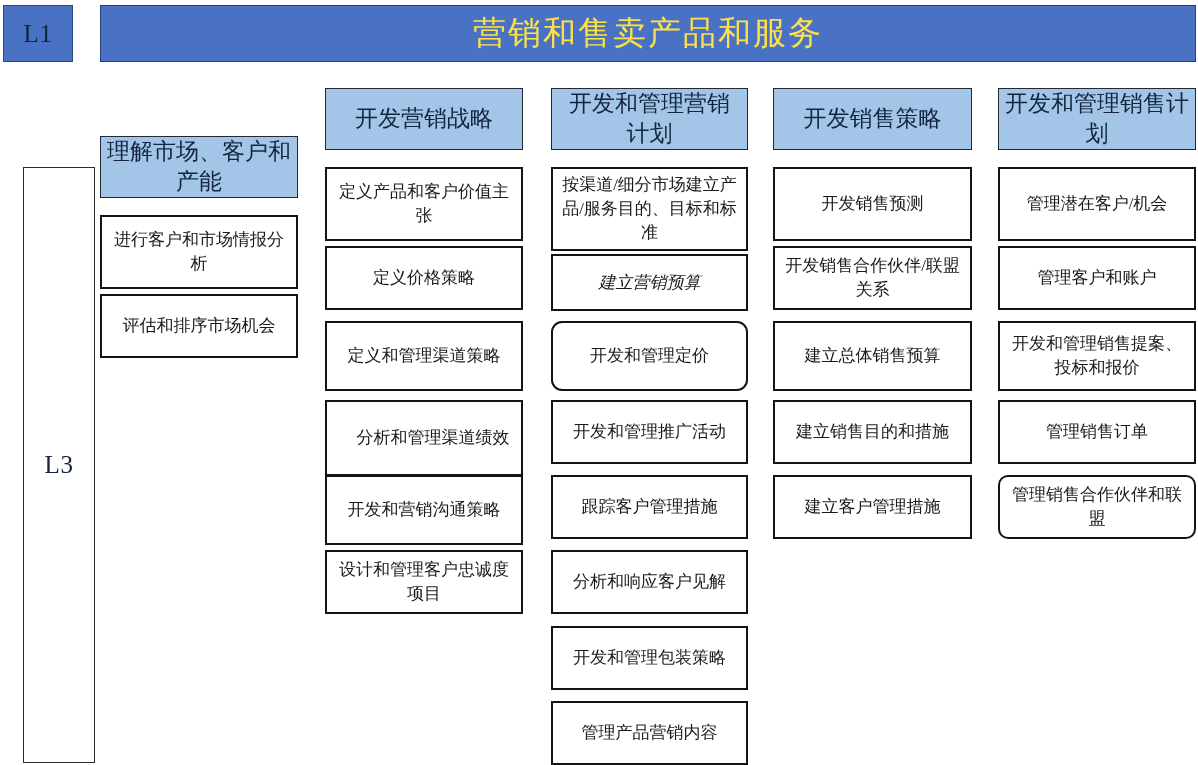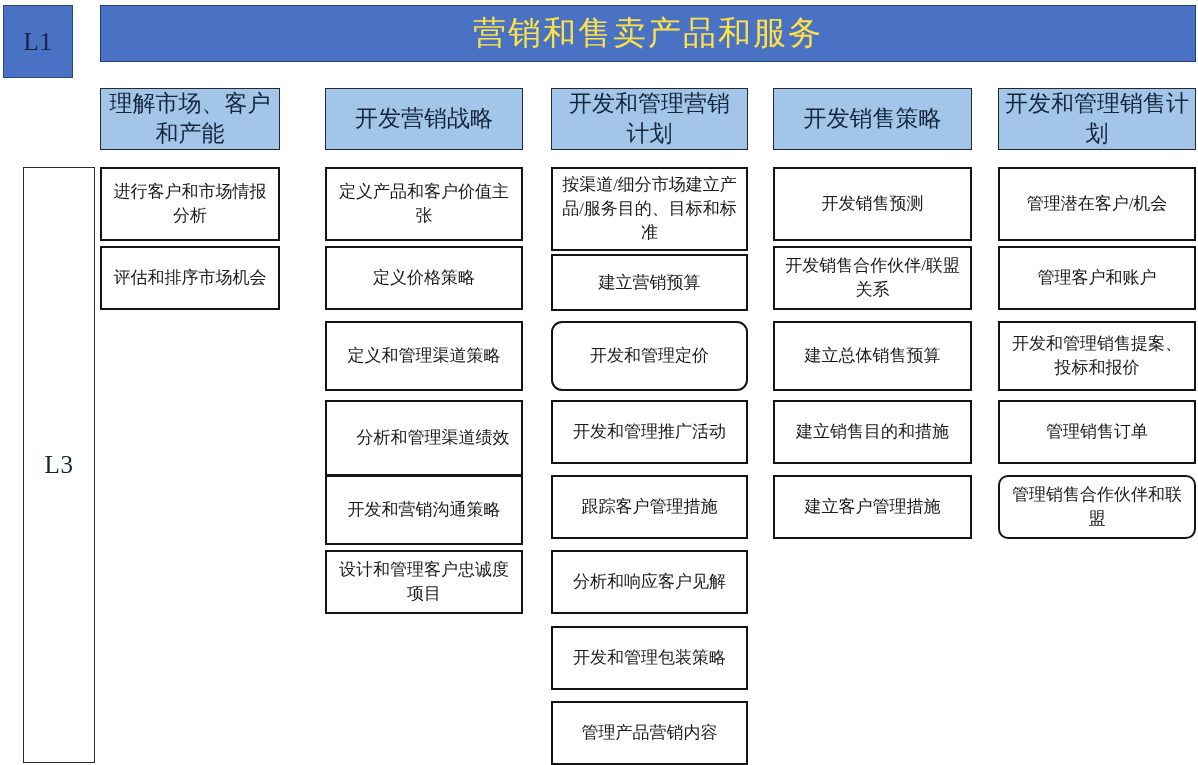--- a/index.html
+++ b/index.html
@@ -32,21 +32,21 @@
     font-size: 25px;
     line-height: 1.1;
     letter-spacing: 0.5px;
     color: #12243f;
   }
 
   #l1-tag {
     left: 3px;
     top: 5px;
     width: 70px;
-    height: 73px;
+    height: 57px;
     background: #4a72c4;
     border: 1px solid #2a4a86;
   }
 
   #l2-tag {
     left: 3px;
     top: 88px;
     width: 70px;
     height: 62px;
     background: #a3c6e8;
@@ -113,21 +113,21 @@
     line-height: 24px;
     padding: 0 7px;
     color: #1a1a1a;
   }
   .l3-box span {
     display: block;
     width: 100%;
   }
 
   
-  .col-1 { left: 100px;  width: 180px; }
+  .col-1 { left: 100px;  width: 198px; margin-top: 48px; }
   .col-2 { left: 325px;  width: 198px; }
   .col-3 { left: 551px;  width: 197px; }
   .col-4 { left: 773px;  width: 199px; }
   .col-5 { left: 998px;  width: 198px; }
 
   .l2.col-5, .l3col.col-5 { width: 198px; }
 </style>
 </head>
 <body>
 
@@ -176,21 +176,21 @@
       </div>
       <div class="l3-box l3col col-2" style="top: 550px; height: 64px;">
         <span>设计和管理客户忠诚度项目</span>
       </div>
       <div class="l2-box l2 col-3">
         <span>开发和管理营销计划</span>
       </div>
       <div class="l3-box l3col col-3" style="top: 167px; height: 84px;">
         <span>按渠道/细分市场建立产品/服务目的、目标和标准</span>
       </div>
-      <div class="l3-box l3col col-3" style="top: 254px; height: 57px;">
+      <div class="l3-box l3col col-3" style="top: 254px; height: 57px; font-style: italic;">
         <span>建立营销预算</span>
       </div>
       <div class="l3-box l3col col-3" style="top: 321px; height: 70px; border-radius: 11px;">
         <span>开发和管理定价</span>
       </div>
       <div class="l3-box l3col col-3" style="top: 400px; height: 64px;">
         <span>开发和管理推广活动</span>
       </div>
       <div class="l3-box l3col col-3" style="top: 475px; height: 64px;">
         <span>跟踪客户管理措施</span>

